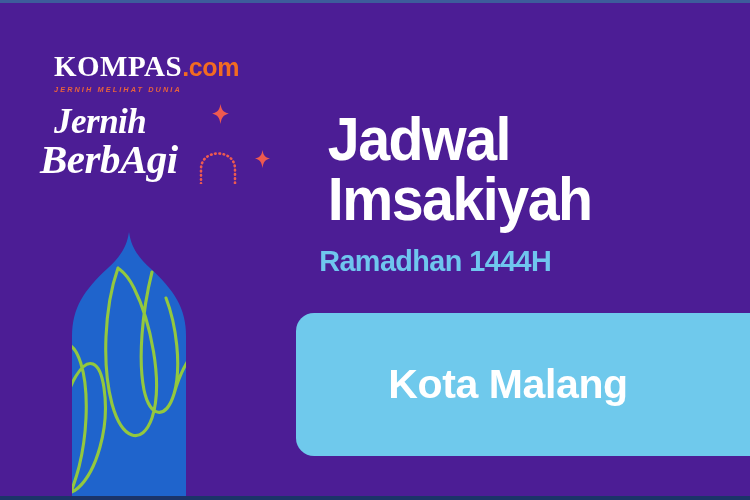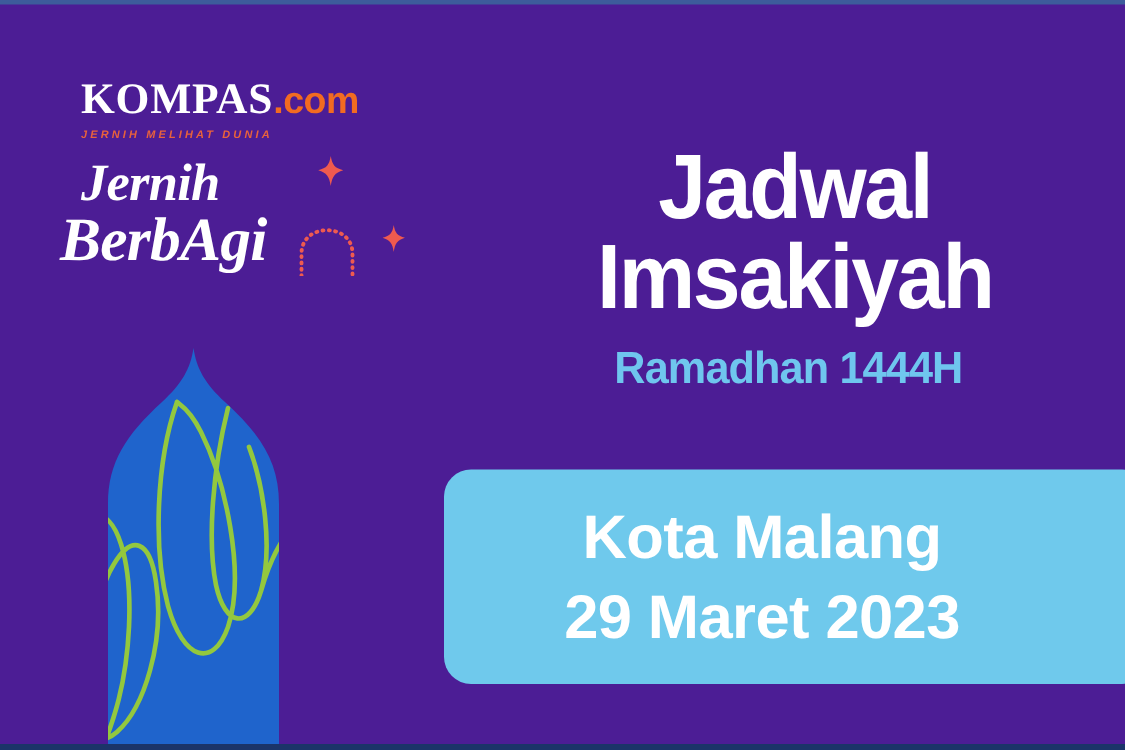--- a/index.html
+++ b/index.html
@@ -127,23 +127,23 @@
     height: 264px;
     z-index: 10;
     overflow: hidden;
   }
   .dome svg { display: block; width: 100%; height: 100%; }
 
   
   .headline {
     position: absolute;
     right: 35px;
-    top: 95px;
+    top: 110px;
     width: 430px;
-    text-align: center;
+    text-align: left;
     z-index: 20;
   }
   .headline-line {
     color: #ffffff;
     font-family: "Liberation Sans", sans-serif;
     font-weight: 700;
     font-size: 61px;
     line-height: 0.98;
     letter-spacing: -1.6px;
     transform: scaleX(0.94);
@@ -246,18 +246,17 @@
   </div>
 
   <div class="headline">
     <div class="headline-line">Jadwal</div>
     <div class="headline-line">Imsakiyah</div>
     <div class="headline-sub">Ramadhan 1444H</div>
   </div>
 
   <div class="info-card">
     <div class="info-line">Kota Malang</div>
-    <div class="info-line">29 Maret 2023</div>
   </div>
 
   <div class="edge-strip bottom"></div>
 
 </div>
 
 </body></html>

